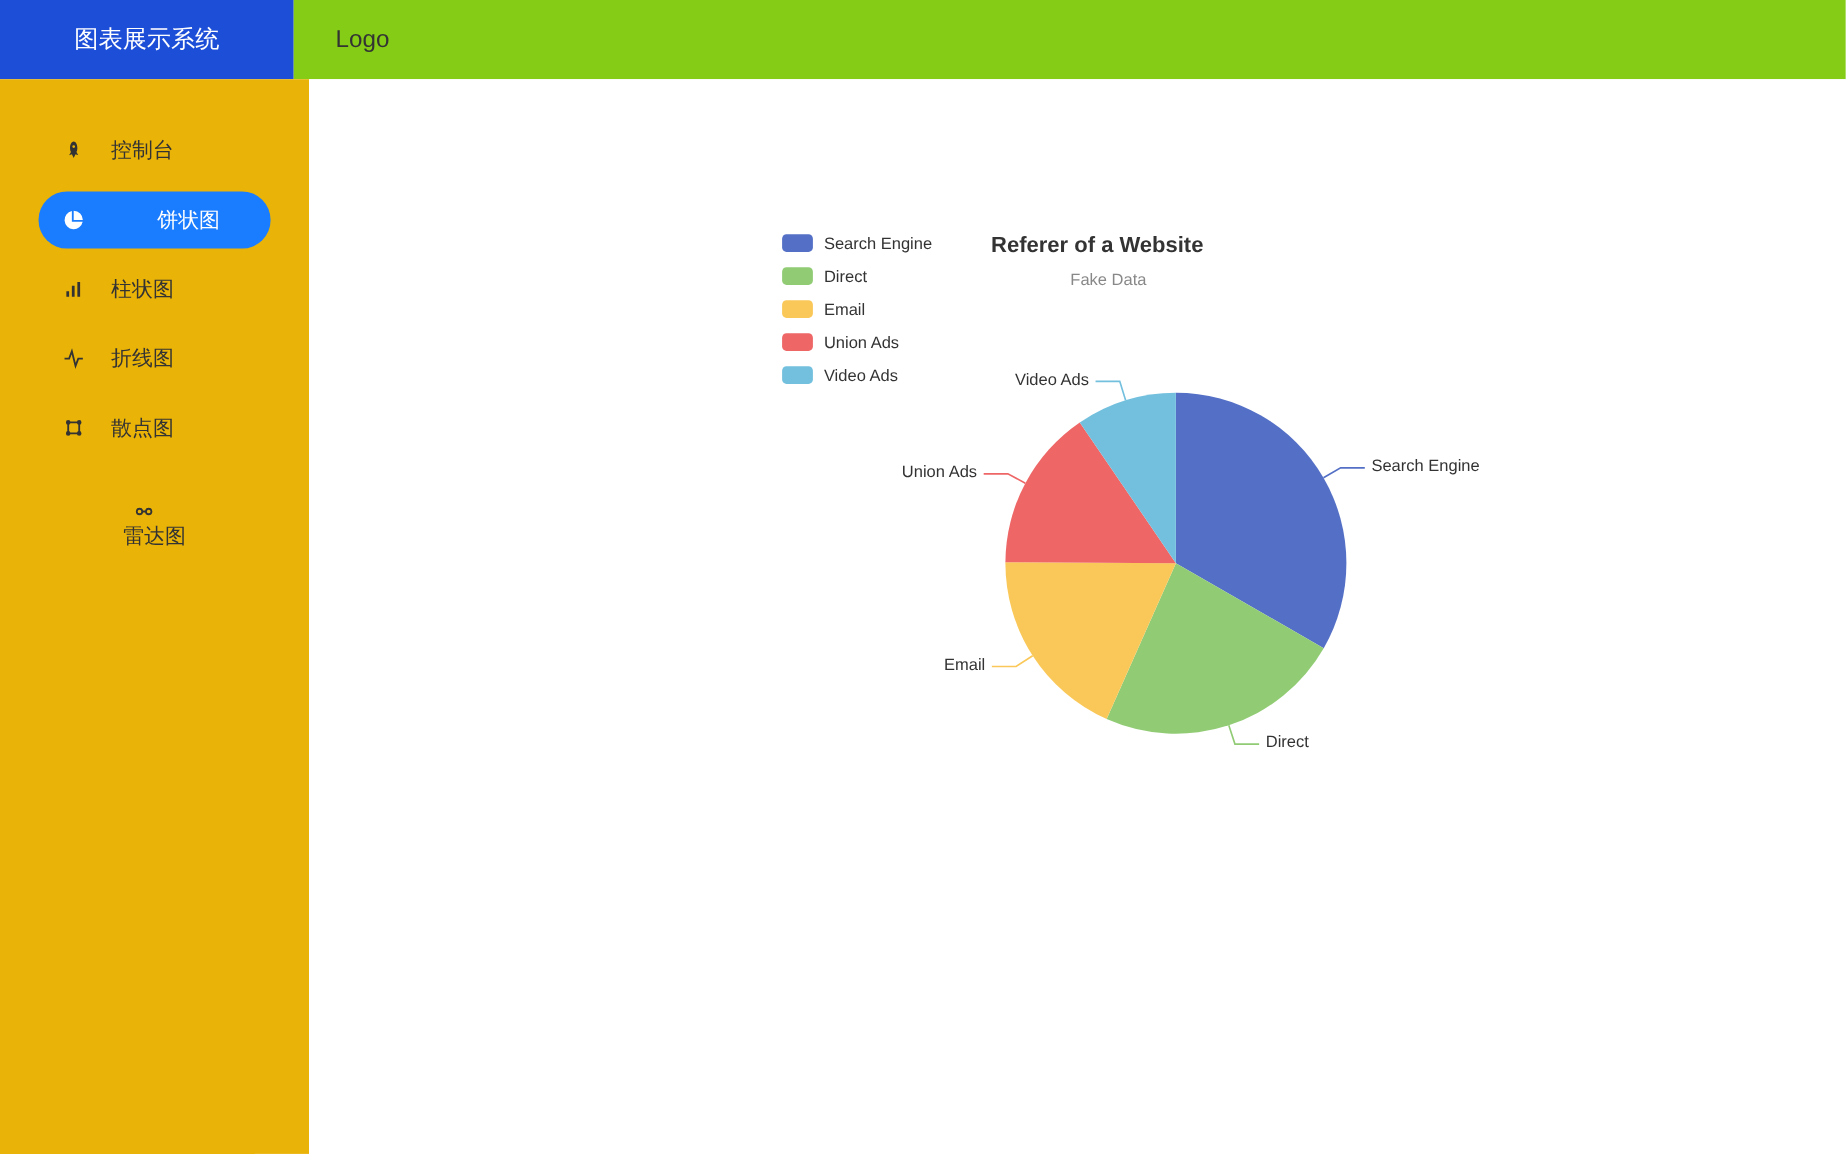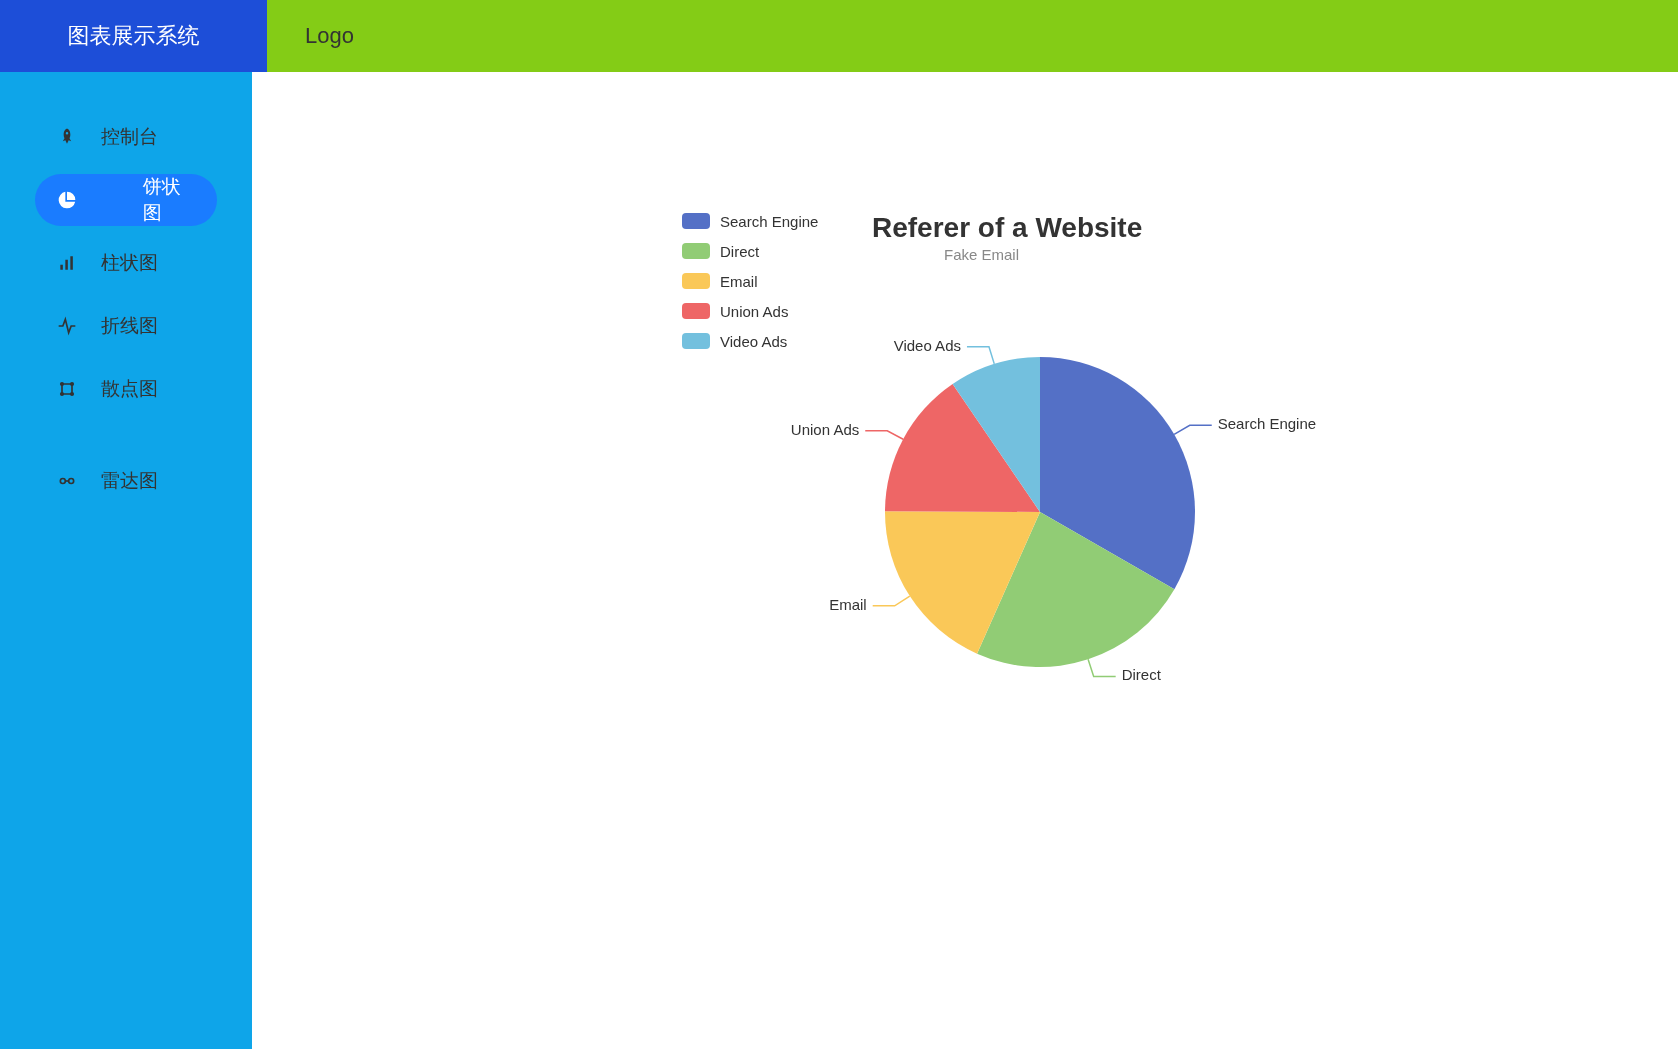--- a/index.html
+++ b/index.html
@@ -35,37 +35,37 @@
       padding-left: 38px;
       font-size: 22px;
       color: #333;
     }
     .body {
       display: flex;
       flex: 1;
       min-height: 0;
     }
     .sidebar {
-      width: 252px;
-      background: #0ea5e9;
+      width: 281px;
+      background: #eab308;
       padding-top: 28px;
       flex-shrink: 0;
     }
     .nav-item {
       display: flex;
       align-items: center;
       height: 52px;
       margin: 11px 35px;
       padding: 0 18px;
       border-radius: 26px;
       cursor: pointer;
       color: #333;
       font-size: 19px;
     }
-    .nav-item.extra-gap { margin-top: 40px; }
+    .nav-item.extra-gap { margin-top: 40px; flex-direction: column; }
     .nav-item.active {
       background: #1a7cff;
       color: #fff;
       gap: 42px;
     }
     .nav-icon {
       width: 28px;
       display: flex;
       align-items: center;
       justify-content: center;
@@ -80,21 +80,21 @@
     .chart-area {
       position: absolute;
       left: 430px;
       top: 140px;
       width: 720px;
     }
     .chart-title {
       position: absolute;
       left: 190px;
       top: 0;
-      font-size: 28px;
+      font-size: 20px;
       font-weight: 700;
       color: #333;
       text-align: right;
     }
     .chart-subtitle {
       position: absolute;
       left: 262px;
       top: 34px;
       font-size: 15px;
       color: #888;
@@ -199,21 +199,21 @@
             <path d="M10 12h4"></path>
           </svg>
       </span>
       <span>雷达图</span>
     </div>
   </div>
 
   <div class="main">
     <div class="chart-area">
       <div class="chart-title">Referer of a Website</div>
-      <div class="chart-subtitle">Fake Email</div>
+      <div class="chart-subtitle">Fake Data</div>
 
       <div class="legend" id="legend">
           <div class="legend-item">
             <span class="legend-swatch" style="background: rgb(84, 112, 198);"></span>
             <span class="legend-label">Search Engine</span>
           </div>
           <div class="legend-item">
             <span class="legend-swatch" style="background: rgb(145, 204, 117);"></span>
             <span class="legend-label">Direct</span>
           </div>

